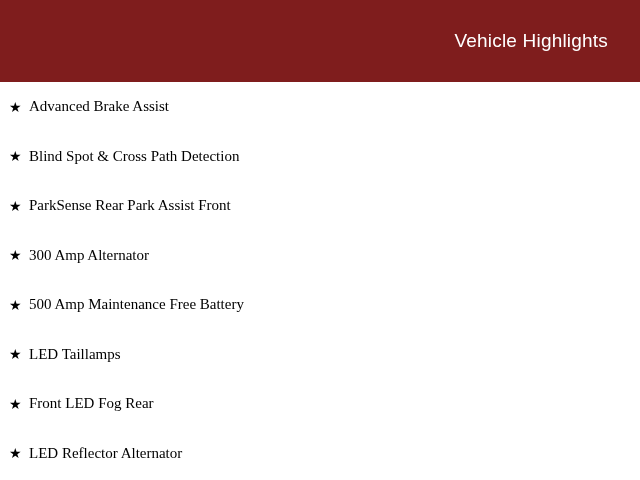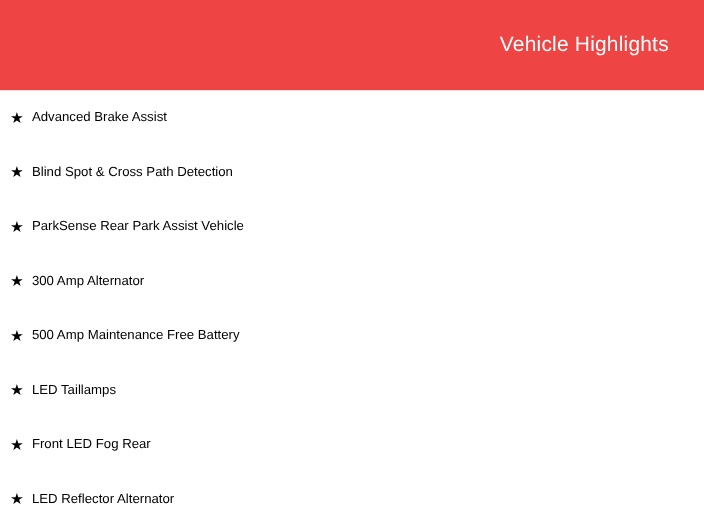--- a/index.html
+++ b/index.html
@@ -18,21 +18,21 @@
     width: 640px;
     height: 480px;
     background: #ffffff;
   }
   .header-bar {
     position: absolute;
     top: 0;
     left: 0;
     width: 640px;
     height: 82px;
-    background: #ef4444;
+    background: #7f1d1d;
     box-sizing: border-box;
   }
   .header-title {
     position: absolute;
     right: 32px;
     top: 29px;
     color: #ffffff;
     font-size: 19px;
     line-height: 23px;
     letter-spacing: 0.2px;
@@ -57,23 +57,24 @@
   .bullet-star {
     width: 20px;
     flex: 0 0 20px;
     color: #000000;
     font-size: 14px;
     line-height: 14px;
     text-align: left;
   }
   .item-label {
     color: #000000;
-    font-size: 12px;
+    font-size: 15px;
     line-height: 21px;
     white-space: nowrap;
+    font-family: Liberation Serif, serif;
   }
 </style>
 </head>
 <body>
 
 <div class="page">
 
   <div class="header-bar">
     <div class="header-title">Vehicle Highlights</div>
   </div>
@@ -82,21 +83,21 @@
     <li class="highlight-item">
       <span class="bullet-star">★</span>
       <span class="item-label">Advanced Brake Assist</span>
     </li>
     <li class="highlight-item">
       <span class="bullet-star">★</span>
       <span class="item-label">Blind Spot &amp; Cross Path Detection</span>
     </li>
     <li class="highlight-item">
       <span class="bullet-star">★</span>
-      <span class="item-label">ParkSense Rear Park Assist Vehicle</span>
+      <span class="item-label">ParkSense Rear Park Assist Front</span>
     </li>
     <li class="highlight-item">
       <span class="bullet-star">★</span>
       <span class="item-label">300 Amp Alternator</span>
     </li>
     <li class="highlight-item">
       <span class="bullet-star">★</span>
       <span class="item-label">500 Amp Maintenance Free Battery</span>
     </li>
     <li class="highlight-item">

